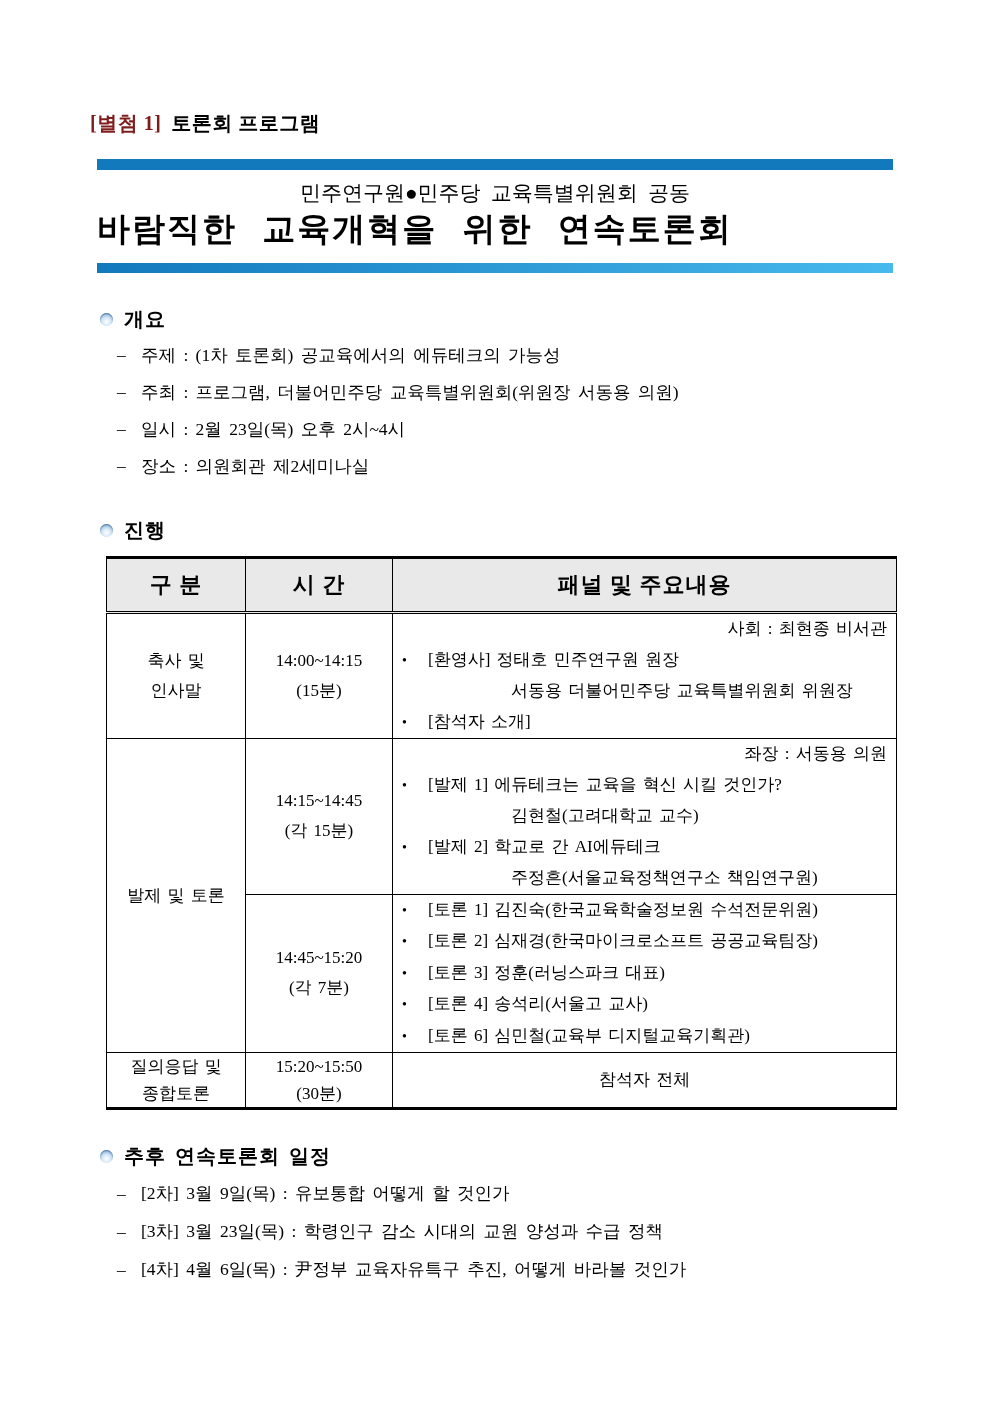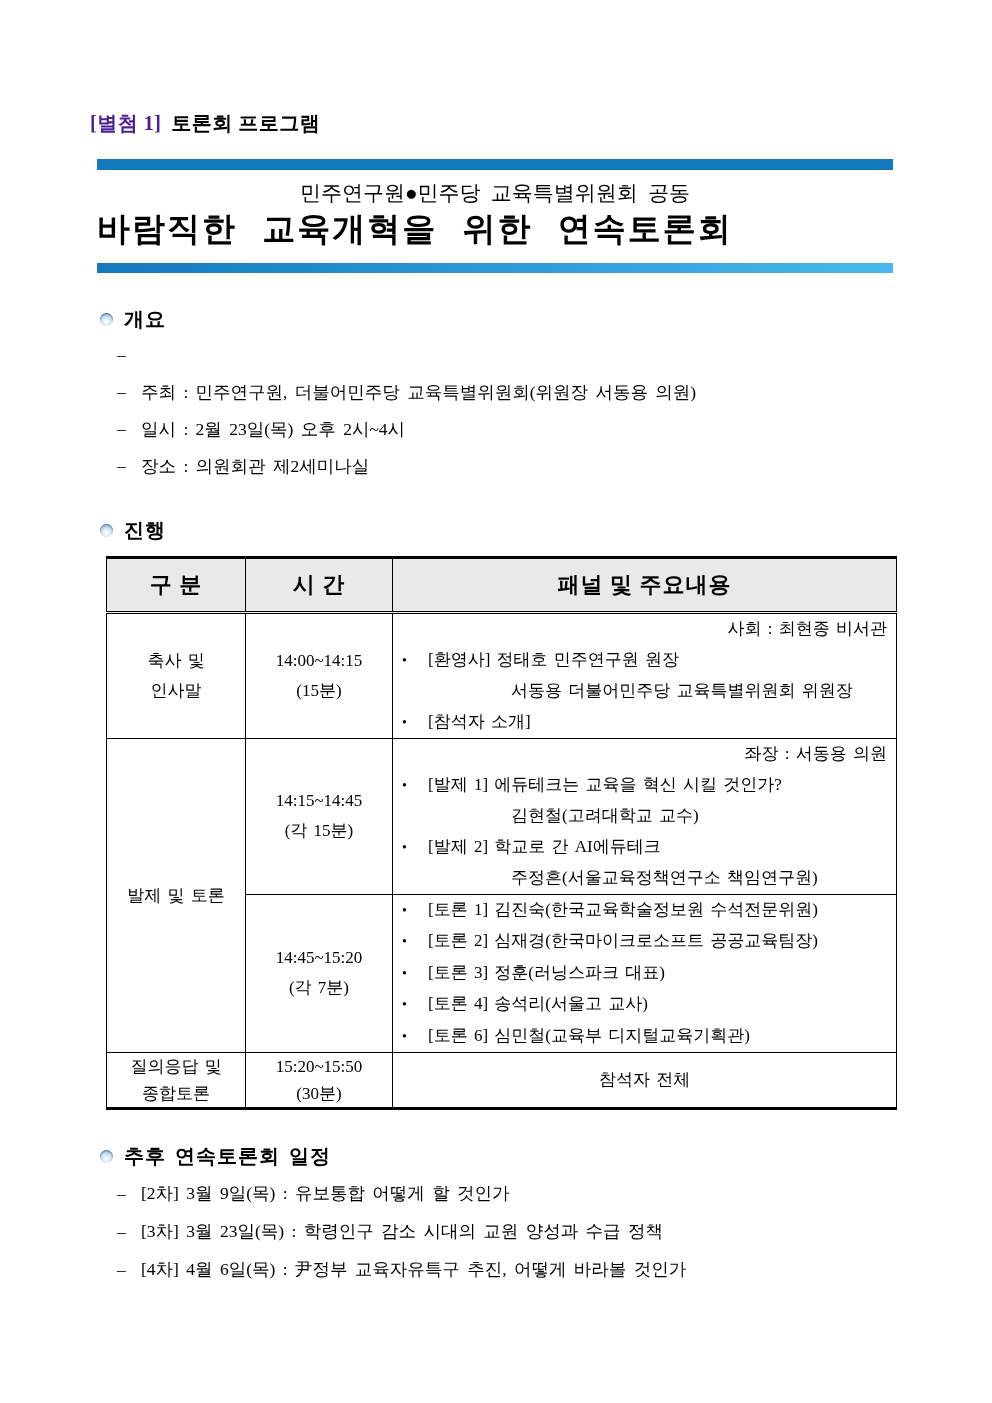--- a/index.html
+++ b/index.html
@@ -4,21 +4,21 @@
 <style>
   html, body { margin:0; padding:0; background:#ffffff; }
   .page {
     position:relative; width:992px; height:1403px; background:#ffffff;
     font-family:"Liberation Serif","DejaVu Serif",serif; color:#000;
     overflow:hidden;
   }
 
   
   .attach { position:absolute; left:90px; top:110px; font-size:20px; font-weight:bold; letter-spacing:0.5px; }
-  .attach-label { color:#4c1d95; margin-right:10px; }
+  .attach-label { color:#7f1d1d; margin-right:10px; }
 
   
   .top-bar { position:absolute; left:97px; top:159px; width:796px; height:11px; background:#1279BD; }
   .banner-subtitle {
     position:absolute; left:97px; top:181px; width:796px; text-align:center;
     font-size:21px; font-weight:normal; word-spacing:5px; line-height:24px;
   }
   .banner-title {
     position:absolute; left:97px; top:207px; width:796px; text-align:left;
     font-size:33px; font-weight:bold; letter-spacing:2px; word-spacing:15px; line-height:44px;
@@ -75,24 +75,25 @@
   <div class="banner-title">바람직한 교육개혁을 위한 연속토론회</div>
   <div class="bottom-bar"></div>
 
   <div class="sec-heading" style="top:306px">
     <span class="orb"></span>
     <span class="sec-title">개요</span>
   </div>
   <div class="list ov" style="top:336px">
     <div class="list-item">
         <span class="dash">–</span>
-      </div>
-    <div class="list-item">
-        <span class="dash">–</span>
-        <span>주최 : 민주연구원, 더불어민주당 교육특별위원회(위원장 서동용 의원)</span>
+        <span>주제 : (1차 토론회) 공교육에서의 에듀테크의 가능성</span>
+      </div>
+    <div class="list-item">
+        <span class="dash">–</span>
+        <span>주최 : 프로그램, 더불어민주당 교육특별위원회(위원장 서동용 의원)</span>
       </div>
     <div class="list-item">
         <span class="dash">–</span>
         <span>일시 : 2월 23일(목) 오후 2시~4시</span>
       </div>
     <div class="list-item">
         <span class="dash">–</span>
         <span>장소 : 의원회관 제2세미나실</span>
       </div>
   </div>

